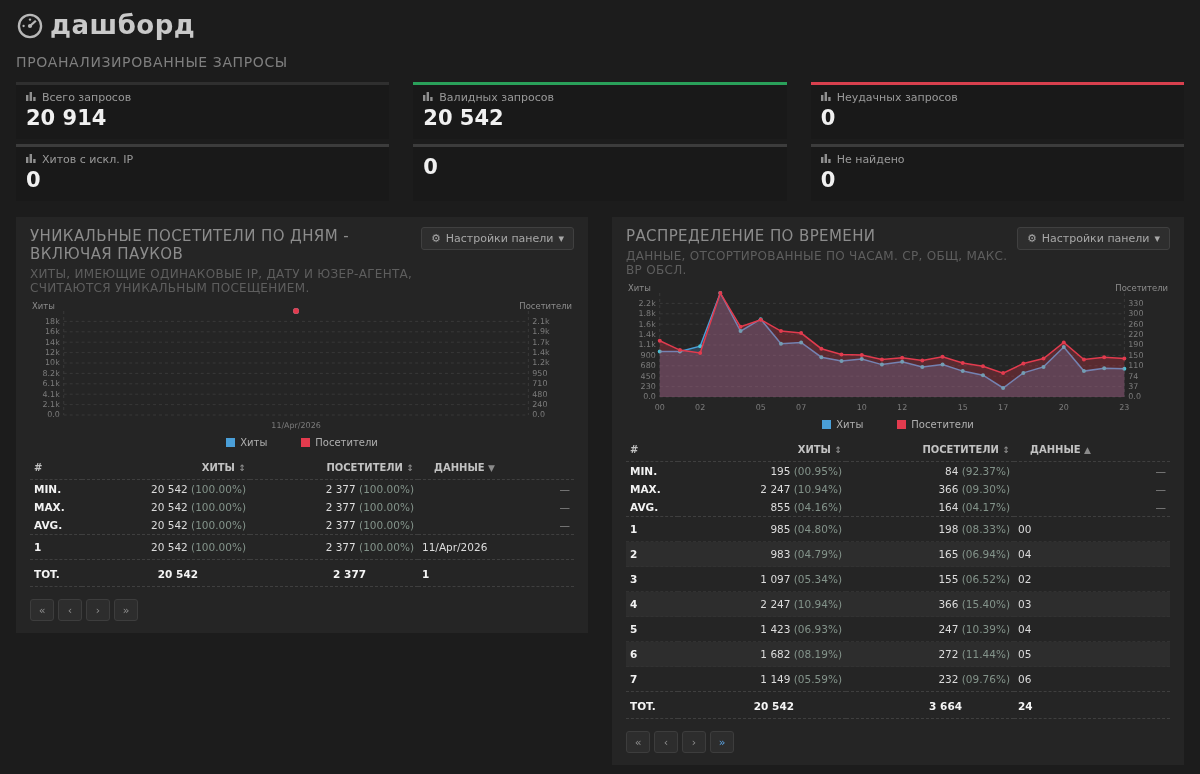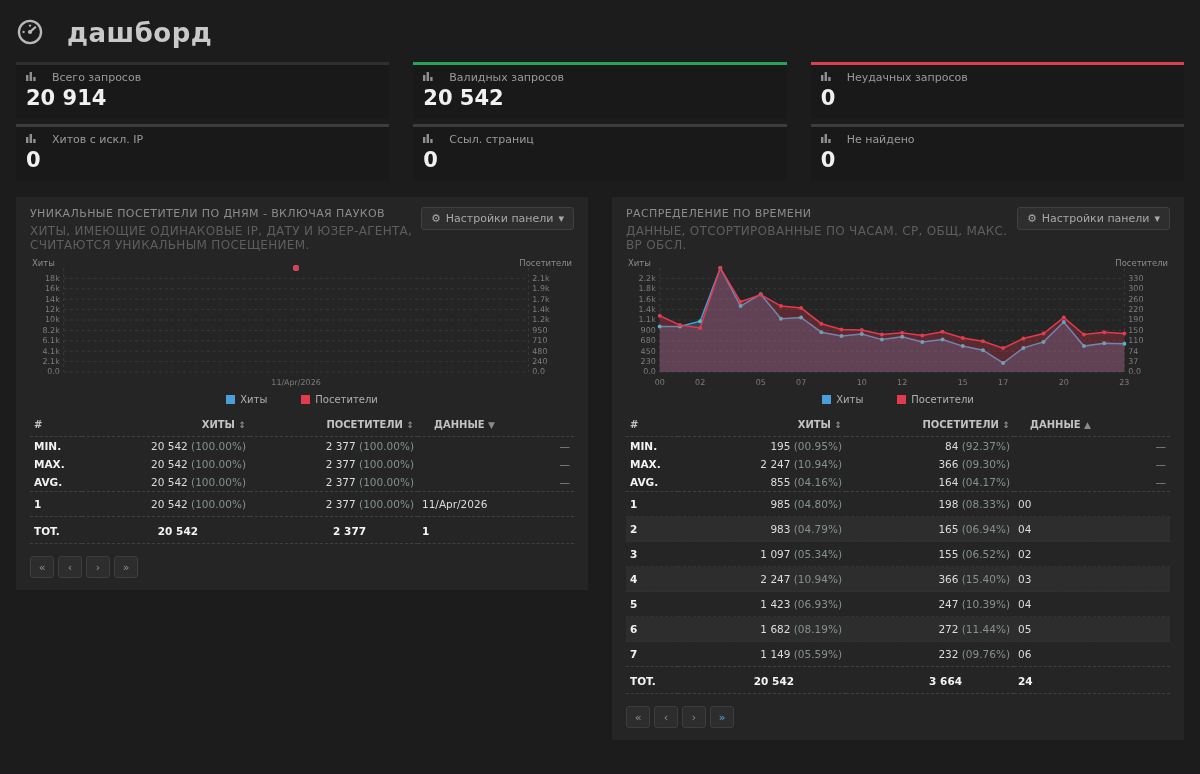--- a/index.html
+++ b/index.html
@@ -1,32 +1,32 @@
 <!DOCTYPE html>
 <html><head>
 <meta charset="utf-8">
 <style>
   html,body{margin:0;padding:0;background:#1c1c1c;}
   body{font-family:"DejaVu Sans","Liberation Sans",sans-serif;color:#cccccc;}
   .page{width:1200px;height:774px;box-sizing:border-box;padding:10px 16px;overflow:hidden;}
 
-  .app-header{display:flex;align-items:flex-start;gap:23px;margin:8px 0 14px;}
+  .app-header{display:flex;align-items:flex-end;gap:6px;margin:0 0 14px;}
   .app-title{font-size:26px;font-weight:bold;color:#c9c9c9;margin:0;letter-spacing:.5px;}
 
   .section-title{font-size:14px;color:#7f7f7f;letter-spacing:.6px;margin:6px 0 12px;}
 
   .cards{display:grid;grid-template-columns:repeat(3,1fr);gap:5px 24px;margin-bottom:16px;}
   .stat-card{background:#191919;border-top:3px solid #444;padding:6px 10px 9px;}
-  .stat-label{font-size:11px;color:#9a9a9a;display:flex;align-items:center;gap:16px;}
+  .stat-label{font-size:11px;color:#9a9a9a;display:flex;align-items:center;gap:6px;}
   .stat-value{font-size:21px;font-weight:bold;color:#f0f0f0;margin-top:2px;}
 
   .panels{display:flex;gap:24px;align-items:flex-start;}
   .panel{flex:1;background:#252525;padding:10px 14px 12px;box-sizing:border-box;}
   .panel-header{display:flex;justify-content:space-between;align-items:flex-start;margin-bottom:6px;}
-  .panel-title{font-size:11px;color:#8c8c8c;letter-spacing:.4px;}
+  .panel-title{font-size:15px;color:#8c8c8c;letter-spacing:.4px;}
   .panel-sub{font-size:12px;color:#5e5e5e;margin-top:4px;letter-spacing:.3px;}
   .settings-btn{background:#2e2e2e;border:1px solid #404040;color:#a8a8a8;font-size:11px;
     padding:4px 9px;border-radius:3px;white-space:nowrap;cursor:pointer;display:flex;gap:5px;align-items:center;
     font-family:"DejaVu Sans","Liberation Sans",sans-serif;}
 
   .chart{display:block;width:100%;height:132px;margin-top:4px;}
   .ctick{font-size:8px;fill:#7c7c7c;}
   .ccap{font-size:8.5px;fill:#8c8c8c;}
 
   .legend{display:flex;justify-content:center;gap:34px;font-size:10px;color:#b0b0b0;margin:4px 0 2px;}
@@ -69,20 +69,21 @@
         <circle cx="12" cy="12" r="9.5" fill="none" stroke="#b8b8b8" stroke-width="2"></circle>
         <circle cx="12" cy="12" r="1.8" fill="#b8b8b8"></circle>
         <line x1="12" y1="12" x2="17" y2="7.5" stroke="#b8b8b8" stroke-width="2"></line>
         <circle cx="6.5" cy="12" r="1" fill="#b8b8b8"></circle>
         <circle cx="12" cy="6.5" r="1" fill="#b8b8b8"></circle>
       </svg>
     </span>
     <h1 class="app-title">дашборд</h1>
   </header>
 
+  <div class="section-title">ПРОАНАЛИЗИРОВАННЫЕ ЗАПРОСЫ</div>
 
   <div class="cards">
     <div class="stat-card" style="border-top-color: rgb(47, 47, 47);">
       <div class="stat-label">
           <span><svg width="10" height="10" viewBox="0 0 10 10">
               <rect x="0" y="4" width="2.4" height="6" fill="#8f8f8f"></rect>
               <rect x="3.6" y="1" width="2.4" height="9" fill="#8f8f8f"></rect>
               <rect x="7.2" y="6" width="2.4" height="4" fill="#8f8f8f"></rect>
             </svg></span>
           <span>Всего запросов</span>
@@ -116,28 +117,20 @@
           <span><svg width="10" height="10" viewBox="0 0 10 10">
               <rect x="0" y="4" width="2.4" height="6" fill="#8f8f8f"></rect>
               <rect x="3.6" y="1" width="2.4" height="9" fill="#8f8f8f"></rect>
               <rect x="7.2" y="6" width="2.4" height="4" fill="#8f8f8f"></rect>
             </svg></span>
           <span>Хитов с искл. IP</span>
         </div>
       <div class="stat-value">0</div>
     </div>
     <div class="stat-card" style="border-top-color: rgb(60, 60, 60);">
-      <div class="stat-label">
-          <span><svg width="10" height="10" viewBox="0 0 10 10">
-              <rect x="0" y="4" width="2.4" height="6" fill="#8f8f8f"></rect>
-              <rect x="3.6" y="1" width="2.4" height="9" fill="#8f8f8f"></rect>
-              <rect x="7.2" y="6" width="2.4" height="4" fill="#8f8f8f"></rect>
-            </svg></span>
-          <span>Ссыл. страниц</span>
-        </div>
       <div class="stat-value">0</div>
     </div>
     <div class="stat-card" style="border-top-color: rgb(60, 60, 60);">
       <div class="stat-label">
           <span><svg width="10" height="10" viewBox="0 0 10 10">
               <rect x="0" y="4" width="2.4" height="6" fill="#8f8f8f"></rect>
               <rect x="3.6" y="1" width="2.4" height="9" fill="#8f8f8f"></rect>
               <rect x="7.2" y="6" width="2.4" height="4" fill="#8f8f8f"></rect>
             </svg></span>
           <span>Не найдено</span>

